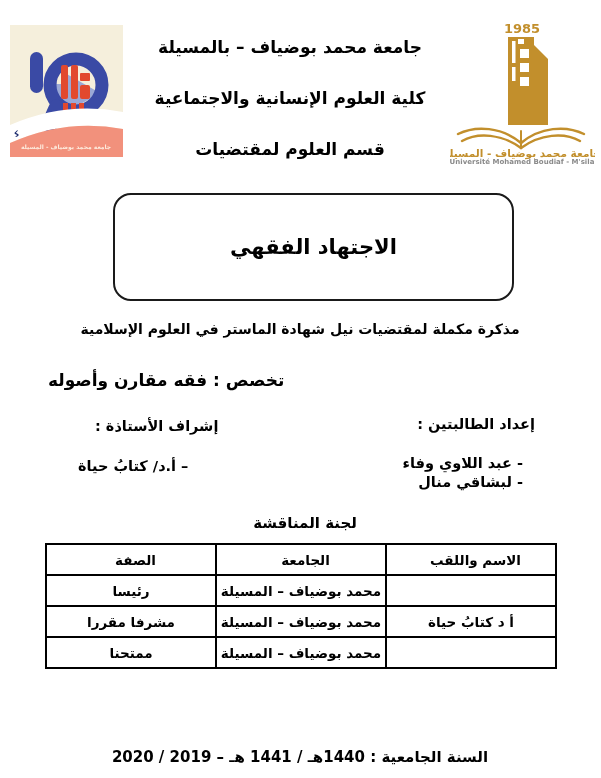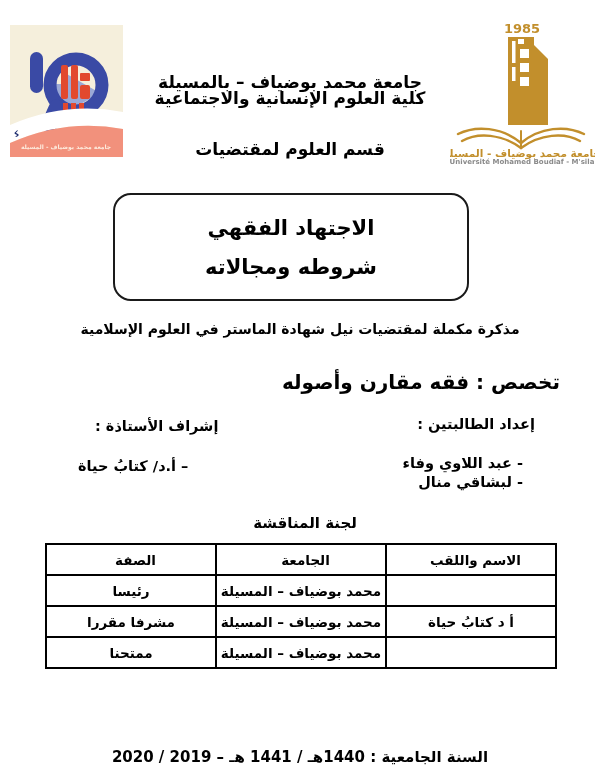--- a/index.html
+++ b/index.html
@@ -13,44 +13,44 @@
     position:relative; width:601px; height:778px;
     background:#ffffff; overflow:hidden;
   }
 
   
   .header-line {
     position:absolute; left:125px; width:330px;
     text-align:center; font-weight:700; font-size:17px;
     direction:rtl; white-space:nowrap;
   }
-  .hl1 { top:37px;margin-top:35px; }
+  .hl1 { top:37px; }
   .hl2 { top:88px; }
   .hl3 { top:139px; }
 
   
   .logo-left  { position:absolute; left:10px;  top:25px; width:113px; height:132px; }
   .logo-right { position:absolute; left:450px; top:17px; width:145px; height:148px; }
 
   
   .title-box {
-    position:absolute; left:113px; top:193px; width:356px; height:108px;
+    position:absolute; left:113px; top:193px; width:401px; height:108px;
     border:2px solid #1a1a1a; border-radius:18px;
-    display:flex; flex-direction:column; align-items:center; justify-content:center;
+    display:flex; align-items:center; justify-content:center;
     gap:15px; background:#fff;
   }
   .title-line { font-size:21px; font-weight:700; direction:rtl; white-space:nowrap; }
 
   .subtitle {
     position:absolute; top:321px; left:40px; width:520px;
     text-align:center; font-size:14px; font-weight:700; direction:rtl; white-space:nowrap;
   }
   .specialization {
-    position:absolute; top:370px; left:40px; width:520px;
-    text-align:right; font-size:20px; font-weight:700; direction:rtl;
+    position:absolute; top:370px; left:48px; width:520px;
+    text-align:left; font-size:17px; font-weight:700; direction:rtl;
   }
 
   
   .prep-label   { position:absolute; top:416px; right:66px; font-size:14.5px; font-weight:700; direction:rtl; white-space:nowrap; }
   .student-line { position:absolute; right:78px; font-size:14.5px; font-weight:700; direction:rtl; white-space:nowrap; }
   .student-0 { top:455px;margin-left:12px; }
   .student-1 { top:474px; }
   .sup-label { position:absolute; top:418px; left:95px; font-size:14.5px; font-weight:700; direction:rtl; white-space:nowrap; }
   .sup-name  { position:absolute; top:458px; left:78px; font-size:14.5px; font-weight:700; direction:rtl; white-space:nowrap; }
 
@@ -137,21 +137,20 @@
     <text x="72" y="140" text-anchor="middle" font-size="10.5" font-weight="bold" fill="#C28F2C" direction="rtl">جامعة محمد بوضياف - المسيلة</text>
     <text x="72" y="147" text-anchor="middle" font-size="7" font-weight="bold" fill="#8A8A8A">Université Mohamed Boudiaf - M'sila</text>
   </svg>
 
   <div class="header-line hl1">جامعة محمد بوضياف – بالمسيلة</div>
   <div class="header-line hl2">كلية العلوم الإنسانية والاجتماعية</div>
   <div class="header-line hl3">قسم العلوم لمقتضيات</div>
 
   <div class="title-box">
     <div class="title-line">الاجتهاد الفقهي</div>
-    <div class="title-line">شروطه ومجالاته</div>
   </div>
 
   <div class="subtitle">مذكرة مكملة لمقتضيات نيل شهادة الماستر في العلوم الإسلامية</div>
   <div class="specialization">تخصص : فقه مقارن وأصوله</div>
 
   <div class="prep-label">إعداد الطالبتين :</div>
   <div class="student-line student-0">- عبد اللاوي وفاء</div>
   <div class="student-line student-1">- لبشاقي منال</div>
 
   <div class="sup-label">إشراف الأستاذة :</div>

